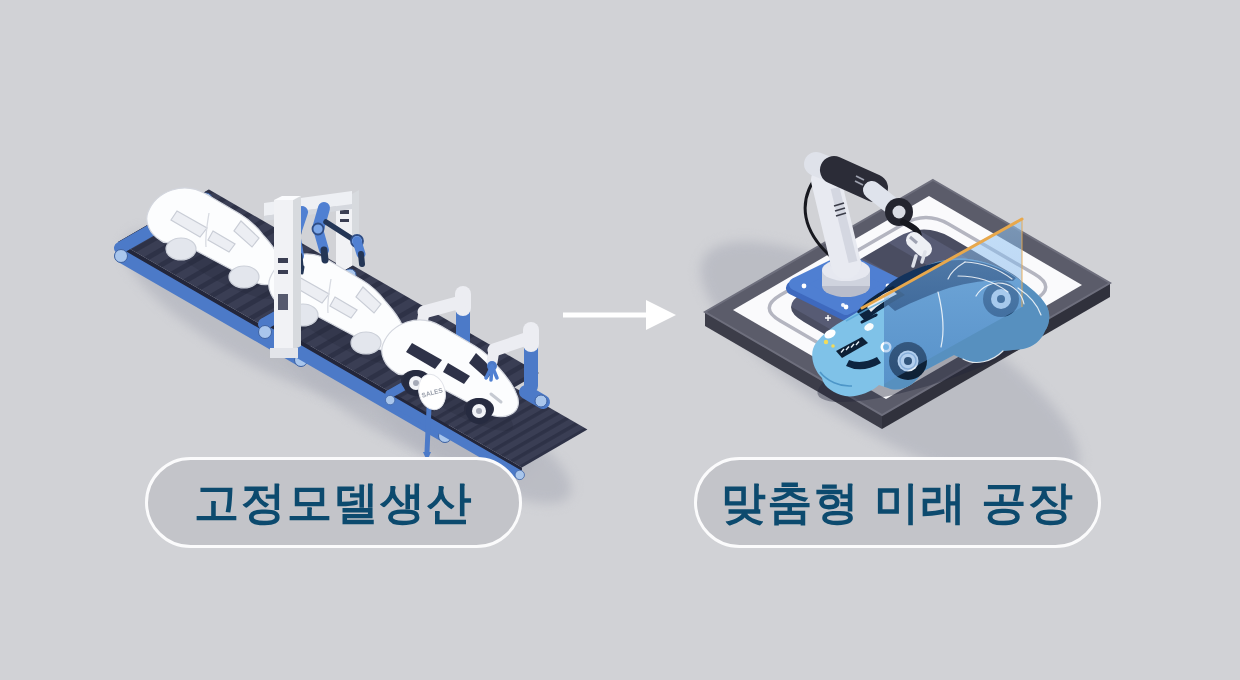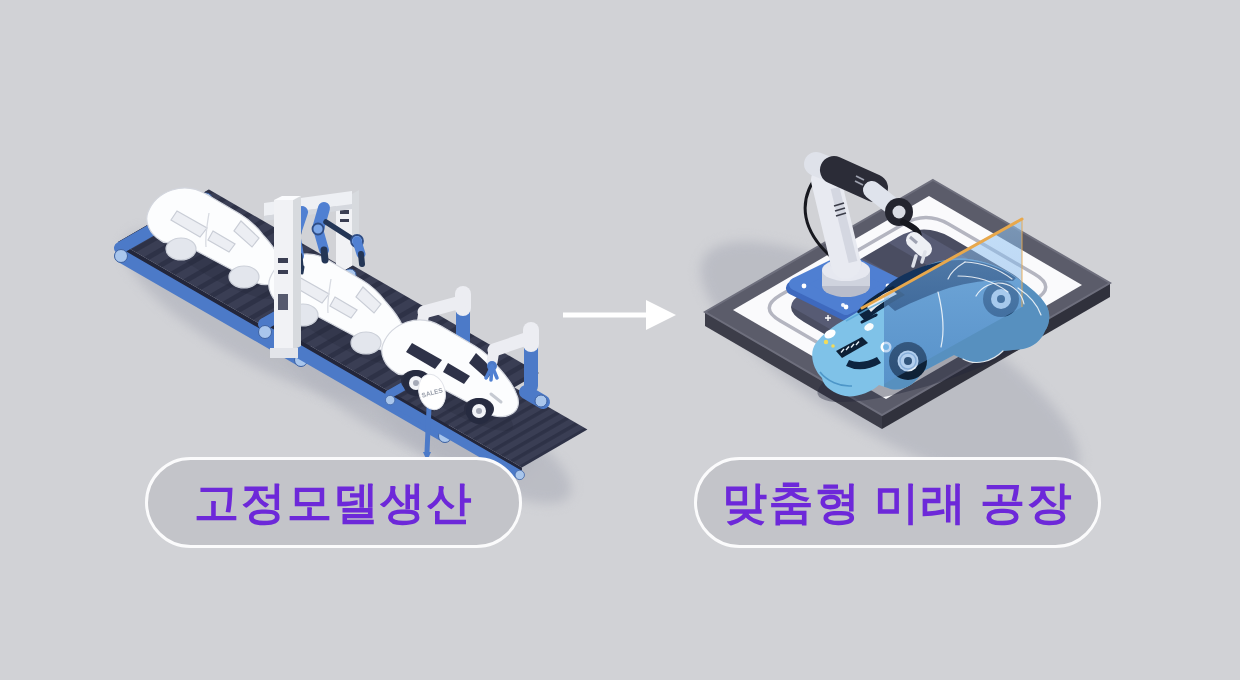--- a/index.html
+++ b/index.html
@@ -5,25 +5,25 @@
   html,body{margin:0;padding:0;background:#d1d2d6;}
   .stage{
     position:relative;width:1240px;height:680px;overflow:hidden;
     background:#d1d2d6;font-family:"Liberation Sans", sans-serif;
   }
   .stage svg{position:absolute;left:0;top:0;}
   .pill{
     position:absolute;height:91px;border-radius:46px;
     background:#c3c4c9;border:3px solid #fbfbfc;
     display:flex;align-items:center;justify-content:center;
-    color:#6d28d9;font-size:45px;font-weight:800;letter-spacing:1.5px;
+    color:#0c4a6e;font-size:45px;font-weight:800;letter-spacing:1.5px;
     box-sizing:border-box;text-align:center;
   }
   .pill-left{left:145px;top:457px;width:377px;}
-  .pill-right{left:694px;top:457px;width:407px;font-family:Liberation Serif, serif;}
+  .pill-right{left:694px;top:457px;width:407px;}
 
   
   .shellFill{fill:#fcfdfe;stroke:#d3d6de;stroke-width:1.2;}
   .shellOpen{fill:#eceef3;stroke:#c9cdd6;stroke-width:1.2;}
   .shellArch{fill:#e3e6ed;stroke:#ccd0d9;stroke-width:1.2;}
   .glass{fill:#2e3248;stroke:none;}
   .archDark{fill:#2a2e42;stroke:none;}
   .carShadow{fill:#232638;opacity:.25;}
   .seam{stroke:#d8dbe2;stroke-width:1.3;fill:none;}
   .groundShadow{fill:#b4b6bf;opacity:.75;}

